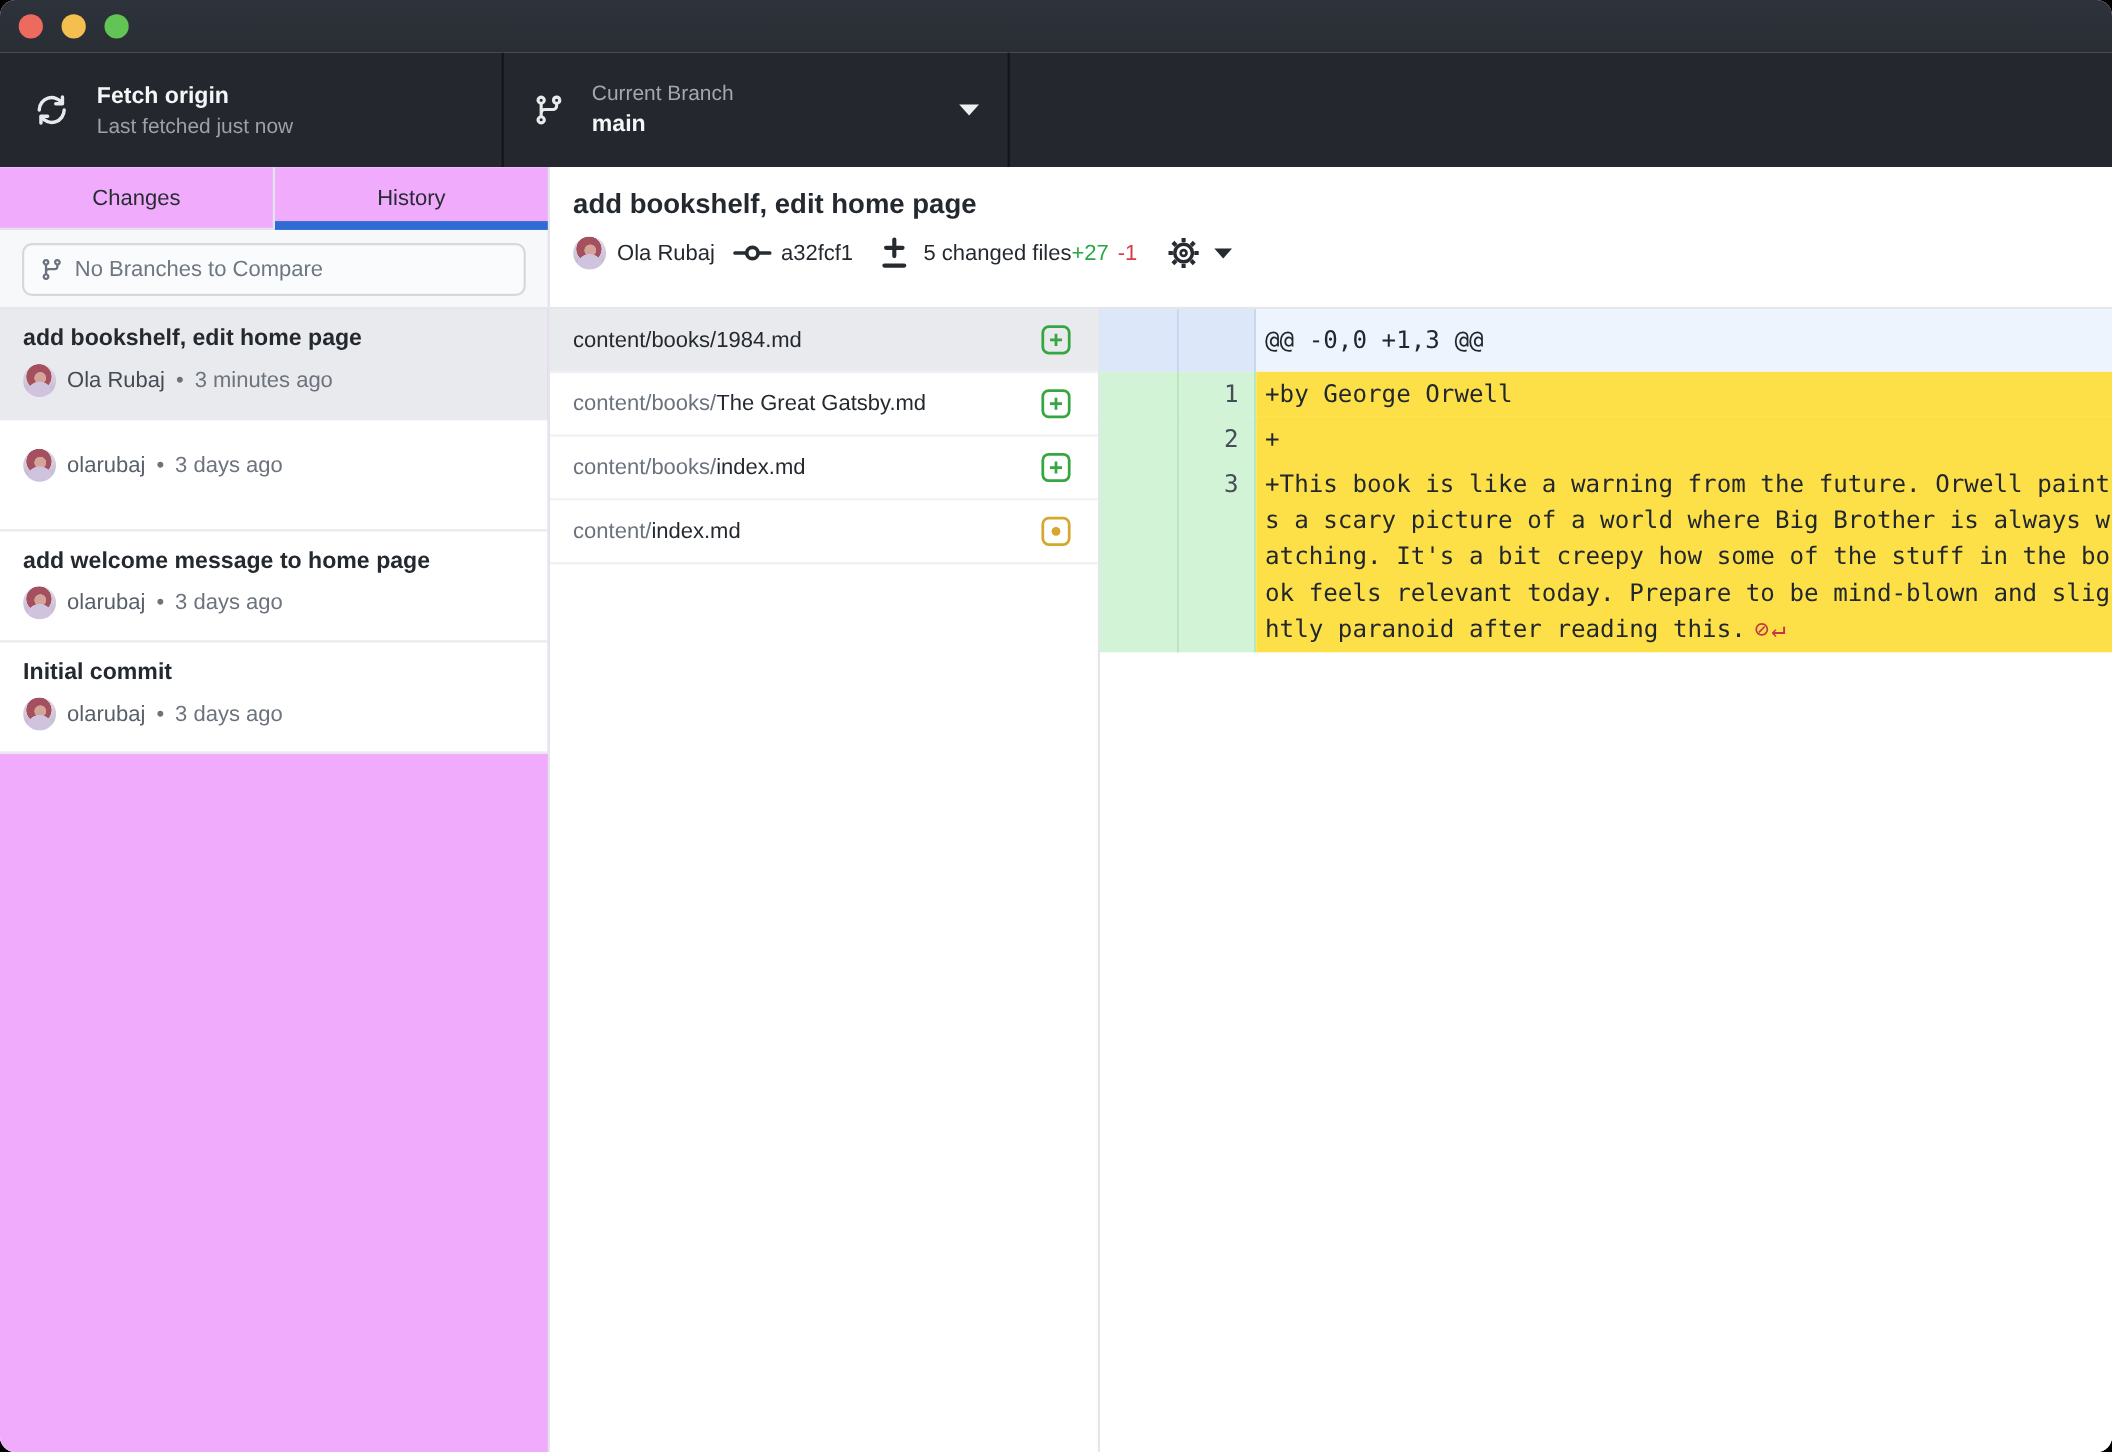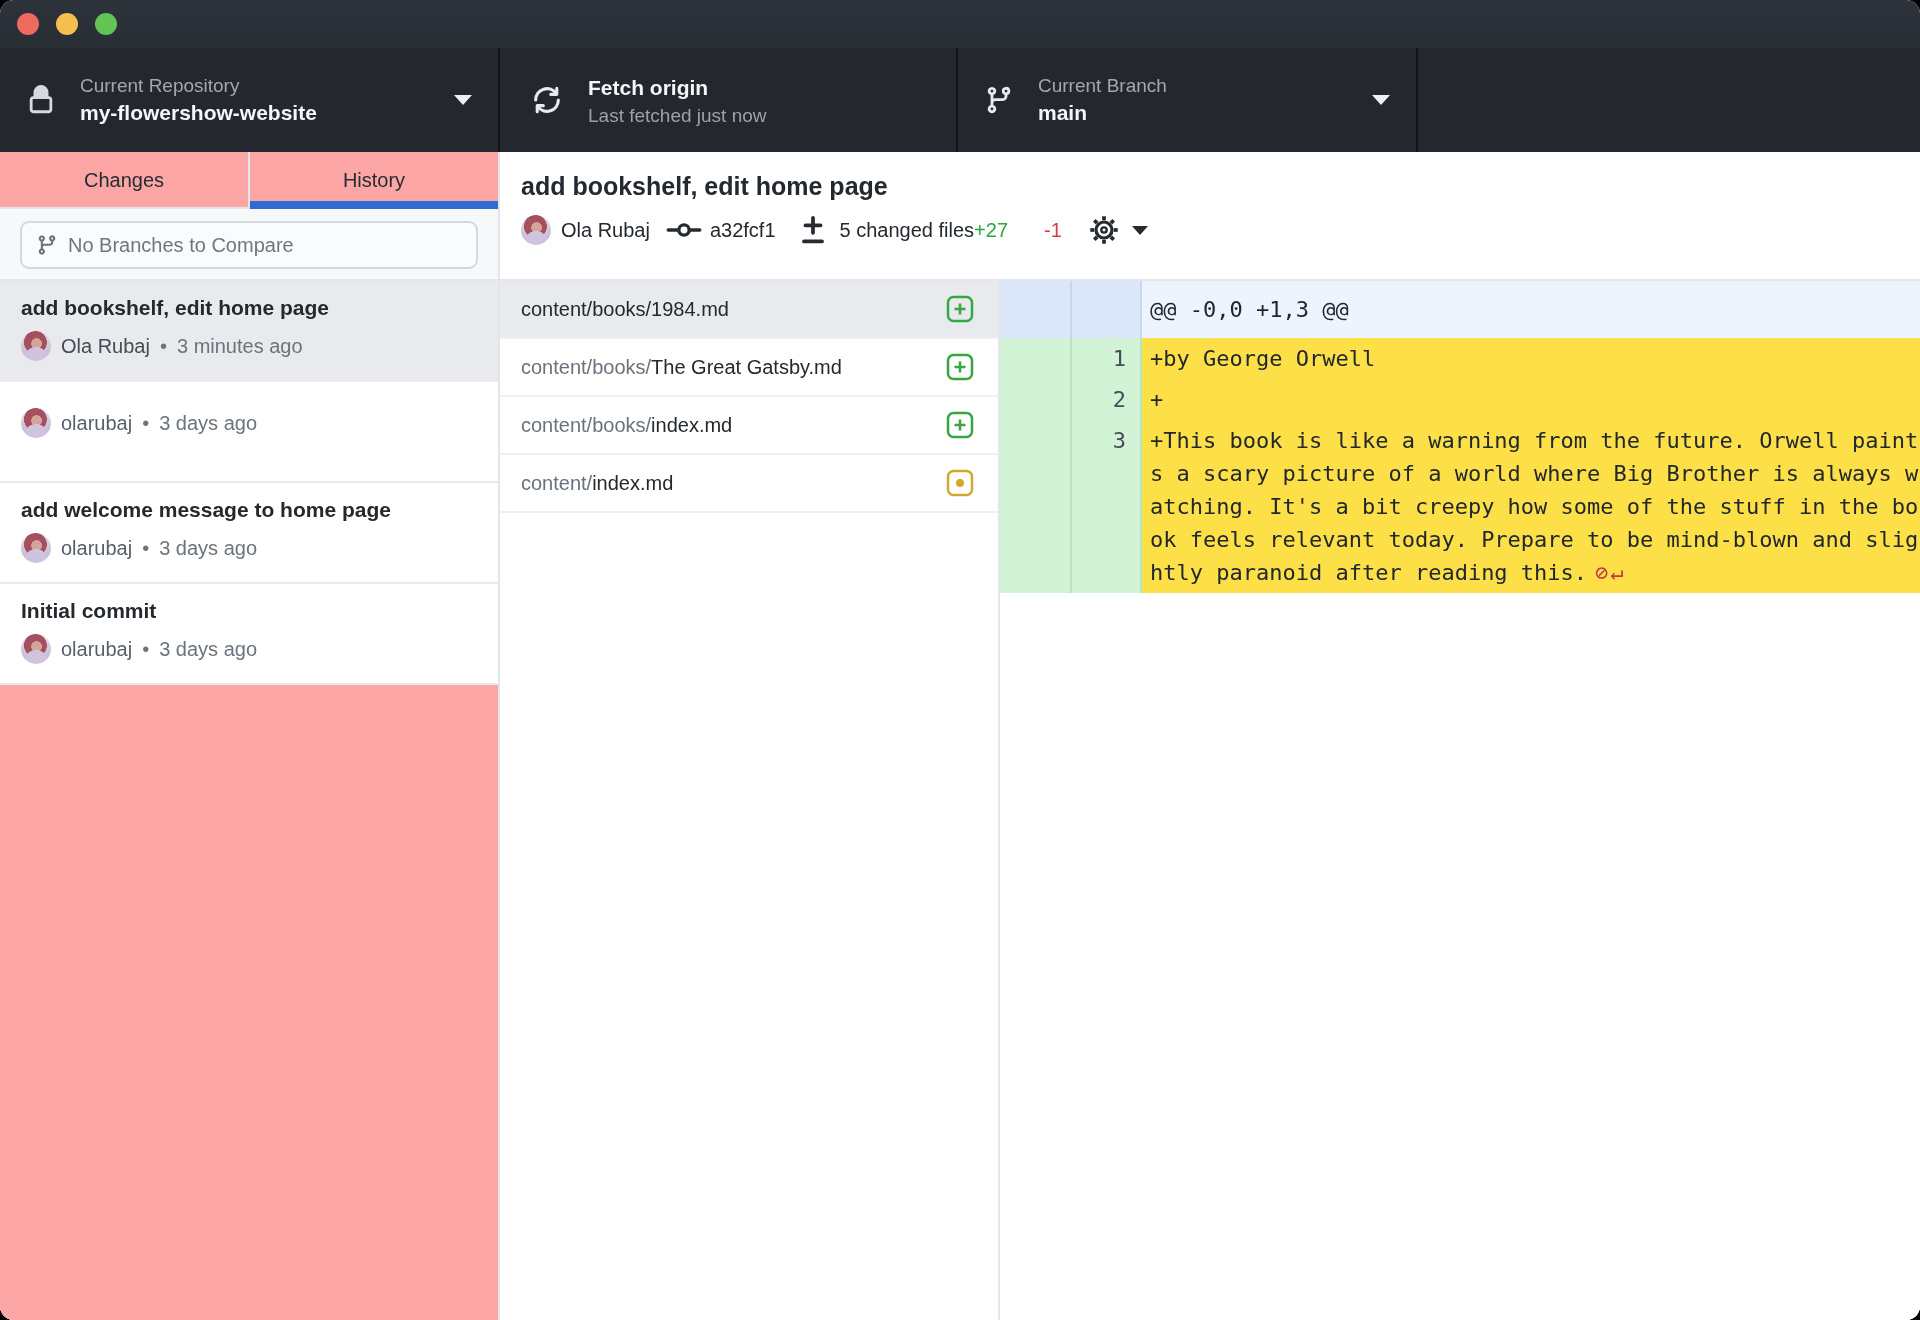--- a/index.html
+++ b/index.html
@@ -24,21 +24,21 @@
   .tb-section.fetch{width:458px;padding-left:30px;}
   .tb-filler{flex:1;}
   .tb-icon{margin-right:24px;display:flex;align-items:center;color:#dde1e6;}
   .tb-text{display:flex;flex-direction:column;line-height:1.25;}
   .tb-label{font-size:19px;color:#a2a8b0;}
   .tb-value{font-size:21px;font-weight:700;color:#f4f6f8;margin-top:3px;}
   .tb-sub{font-size:19px;color:#9aa1a9;margin-top:3px;}
   .tb-caret{margin-left:auto;margin-right:26px;width:0;height:0;border-left:9px solid transparent;border-right:9px solid transparent;border-top:10px solid #eef1f4;}
   
   .main{flex:1;display:flex;min-height:0;background:#fff;}
-  .sidebar{width:500px;min-width:500px;border-right:2px solid #e2e5e9;display:flex;flex-direction:column;background:#fca5a5;}
+  .sidebar{width:500px;min-width:500px;border-right:2px solid #e2e5e9;display:flex;flex-direction:column;background:#f0abfc;}
   
   .tabbar{height:57px;min-height:57px;display:flex;}
   .tab{flex:1;display:flex;align-items:center;justify-content:center;font-size:20px;color:#272c33;position:relative;cursor:default;}
   .tab.first{border-right:2px solid #e2e5e9;}
   .tab::after{content:"";position:absolute;left:0;right:0;bottom:0;height:2px;background:#e2e5e9;}
   .tab.active::after{height:8px;background:#2e6bd3;}
   
   .filter-row{height:72px;min-height:72px;background:#f6f8fa;border-bottom:2px solid #e4e7ea;padding:12px 20px;}
   .filter-box{height:48px;background:#fafbfc;border:2px solid #d4d9de;border-radius:9px;display:flex;align-items:center;}
   .filter-box .fb-icon{margin:0 10px 0 14px;color:#6a737d;display:flex;}
@@ -64,21 +64,21 @@
   .right{flex:1;display:flex;flex-direction:column;min-width:0;}
   .commit-header{height:129px;min-height:129px;border-bottom:2px solid #e4e7ea;padding:20px 20px 0 21px;background:#fff;}
   .ch-title{font-size:25px;font-weight:700;color:#24292f;}
   .ch-meta{margin-top:13px;display:flex;align-items:center;font-size:20px;color:#24292f;}
   .ch-meta .avatar{width:30px;height:30px;margin-right:10px;}
   .ch-author{margin-right:16px;}
   .ch-commit-icon{display:flex;align-items:center;color:#262b31;margin-right:8px;}
   .ch-hash{margin-right:22px;}
   .ch-diff-icon{display:flex;align-items:center;color:#262b31;margin-right:12px;}
   .ch-files{}
-  .ch-additions{color:#28a745;margin-right:36px;}
+  .ch-additions{color:#28a745;margin-right:8px;}
   .ch-deletions{color:#d73a49;margin-right:26px;}
   .gear-btn{display:flex;align-items:center;color:#262b31;}
   .gear-caret{margin-left:12px;width:0;height:0;border-left:8px solid transparent;border-right:8px solid transparent;border-top:9px solid #262b31;}
   .body-row{flex:1;display:flex;min-height:0;}
   
   .file-panel{width:500px;min-width:500px;border-right:2px solid #e4e7ea;background:#fff;}
   .file-row{height:58px;border-bottom:2px solid #eef0f2;display:flex;align-items:center;padding:0 24px 0 21px;font-size:20px;background:#fff;}
   .file-row.selected{background:#e9eaed;}
   .fp-dir{color:#6a737d;white-space:pre;}
   .fp-name{color:#24292f;white-space:pre;text-align:center;}
@@ -108,32 +108,20 @@
 
 <div class="window">
 
   <div class="titlebar">
     <div class="tl red"></div>
     <div class="tl yellow"></div>
     <div class="tl green"></div>
   </div>
 
   <div class="toolbar">
-    <div class="tb-section repo">
-      <span class="tb-icon">
-        <svg width="30" height="30" viewBox="0 0 16 16" fill="#d6dadf">
-            <path d="M4 4v2h-.25C2.784 6 2 6.784 2 7.75v5.5C2 14.216 2.784 15 3.75 15h8.5c.966 0 1.75-.784 1.75-1.75v-5.5C14 6.784 13.216 6 12.25 6H12V4a4 4 0 0 0-8 0Zm6.5 2V4a2.5 2.5 0 1 0-5 0v2Zm-6.75 1.5h8.5a.25.25 0 0 1 .25.25v5.5a.25.25 0 0 1-.25.25h-8.5a.25.25 0 0 1-.25-.25v-5.5a.25.25 0 0 1 .25-.25Z"></path>
-          </svg>
-      </span>
-      <span class="tb-text">
-        <span class="tb-label">Current Repository</span>
-        <span class="tb-value">my-flowershow-website</span>
-      </span>
-      <span class="tb-caret"></span>
-    </div>
     <div class="tb-section fetch">
       <span class="tb-icon">
         <svg width="34" height="34" viewBox="0 0 24 24" fill="none" stroke="#e8ebee" stroke-width="2.2" stroke-linecap="round" stroke-linejoin="round">
           <path d="M4 12a8 8 0 0 1 14.6-4.5"></path>
           <path d="M18.9 3.7v4.3h-4.3"></path>
           <path d="M20 12a8 8 0 0 1-14.6 4.5"></path>
           <path d="M5.1 20.3V16h4.3"></path>
         </svg>
       </span>
       <span class="tb-text">

